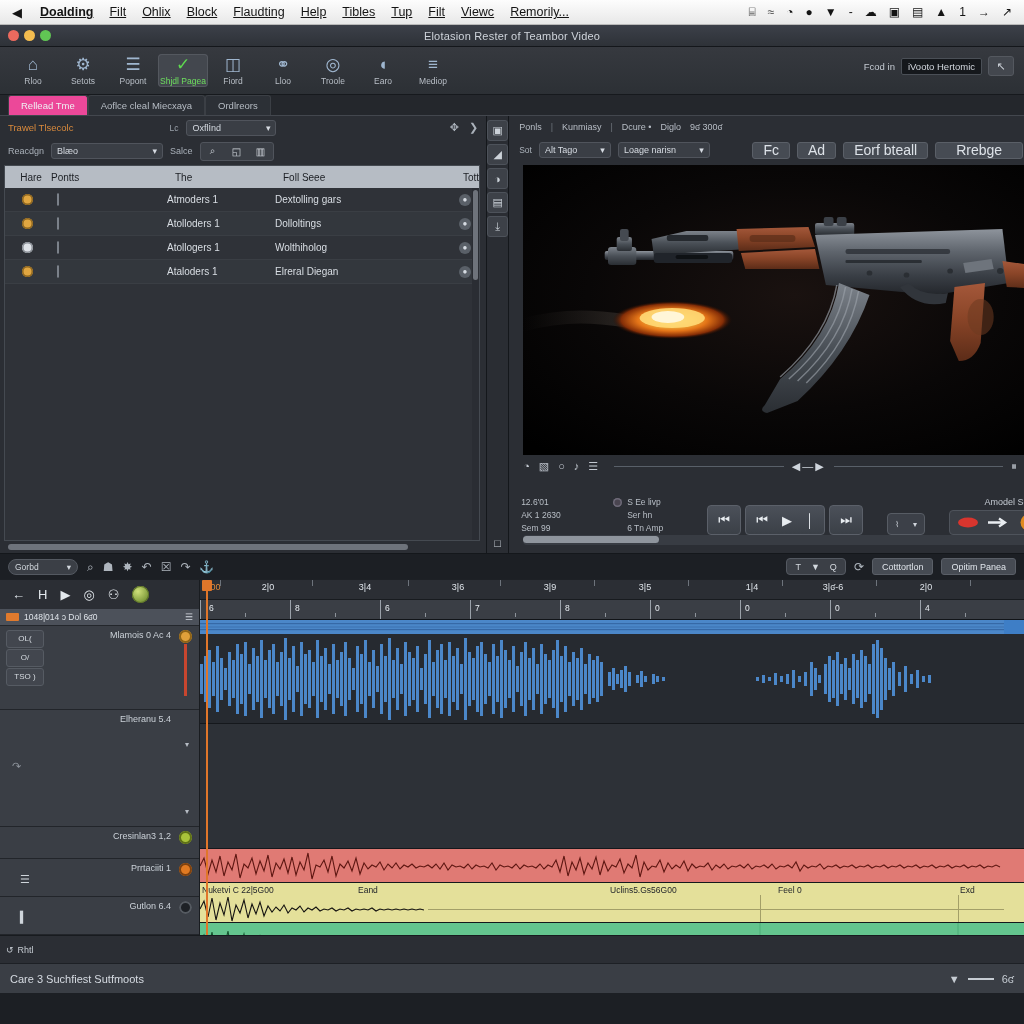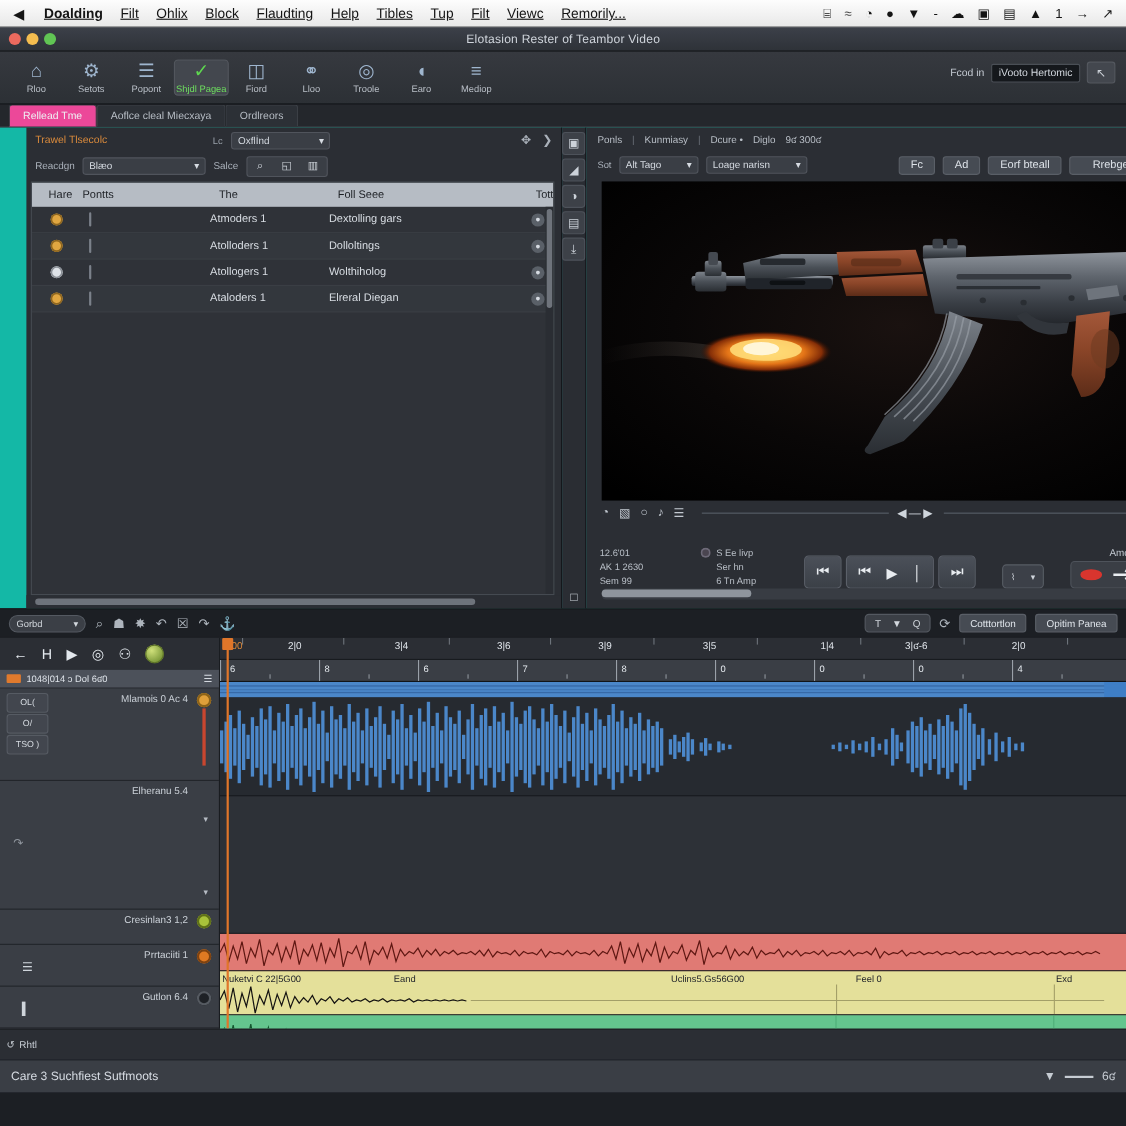--- a/index.html
+++ b/index.html
@@ -42,21 +42,21 @@
      border-radius:3px; color:#cfd4db; font-size:11px; display:flex; align-items:center; justify-content:center;}
 
   
   .tabrow { height:21px; background:#24272c; display:flex; align-items:flex-end; padding-left:8px;
      border-bottom:1px solid #43474e; }
   .tab { font-size:9.5px; color:#b7bdc5; padding:4px 12px 4px; border:1px solid #3b3f45;
      border-bottom:none; border-radius:3px 3px 0 0; background:#2c3036; filter:blur(.35px);}
   .tab.active { background:#ec4899; color:#eef1f4; }
 
   
-  .main { display:flex; height:437px; background:#14b8a6;padding-left:24px; }
+  .main { display:flex; height:437px; background:#ec4899; }
 
   
   .binpanel { width:488px; background:#2b2e34; border-right:1px solid #14171b; display:flex; flex-direction:column;}
   .binhdr { height:23px; display:flex; align-items:center; padding:0 8px; gap:8px; }
   .bintitle { font-size:9.5px; color:#d98a3c; filter:blur(.4px); }
   .binhdr .sm { font-size:8.5px; color:#9aa1aa; filter:blur(.4px);}
   .sel-dd { background:#3a3e45; border:1px solid #50545c; border-radius:3px; height:16px;
     min-width:90px; display:flex; align-items:center; justify-content:space-between;
     padding:0 5px; font-size:9px; color:#d6dbe2; filter:blur(.35px);}
   .binhdr .right { margin-left:auto; display:flex; gap:10px; color:#aab1ba; font-size:11px;}
@@ -95,21 +95,21 @@
   .vstrip .gap { flex:1; }
 
   
   .monitor { flex:1; display:flex; flex-direction:column; background:#2b2e34;}
   .mbread { height:22px; display:flex; align-items:center; gap:9px; padding:0 10px;
      font-size:9px; color:#b8bec6; filter:blur(.45px);}
   .mbread .sepp { color:#6d737b; }
   .mctrl { height:24px; display:flex; align-items:center; gap:7px; padding:0 10px;}
   .mctrl .lab { font-size:8.5px; color:#aab1ba; filter:blur(.4px);}
   .mbtn { background:#464b53; border:1px solid #5a5f67; border-radius:3px; height:17px;
-     padding:0 10px; font-size:10px; color:#dde2e8; display:flex; align-items:center;
+     padding:0 10px; font-size:14px; color:#dde2e8; display:flex; align-items:center;
      justify-content:center; filter:blur(.35px);}
   .mbtn.round { width:18px; padding:0; border-radius:50%;}
   .vstage { margin:3px 12px 0 14px; height:290px; background:#000; position:relative; overflow:hidden;}
   .mtoolrow { height:22px; display:flex; align-items:center; padding:0 14px; gap:0;}
   .mtg { display:flex; gap:9px; font-size:11px; color:#c3c9d1; padding-right:8px;}
   .mline { flex:1; height:1px; background:#596069; margin:0 8px;}
   .mcenter { font-size:11px; color:#cfd5dc; letter-spacing:2px;}
   .mtransport { height:58px; display:flex; align-items:flex-end; padding:0 12px; gap:24px;}
   .tinfo { font-size:8.5px; color:#b9bfc7; line-height:13px; filter:blur(.4px); width:68px;}
   .tinfo2 { font-size:8.5px; color:#b9bfc7; line-height:13px; filter:blur(.4px); width:70px; position:relative; padding-left:14px;}

